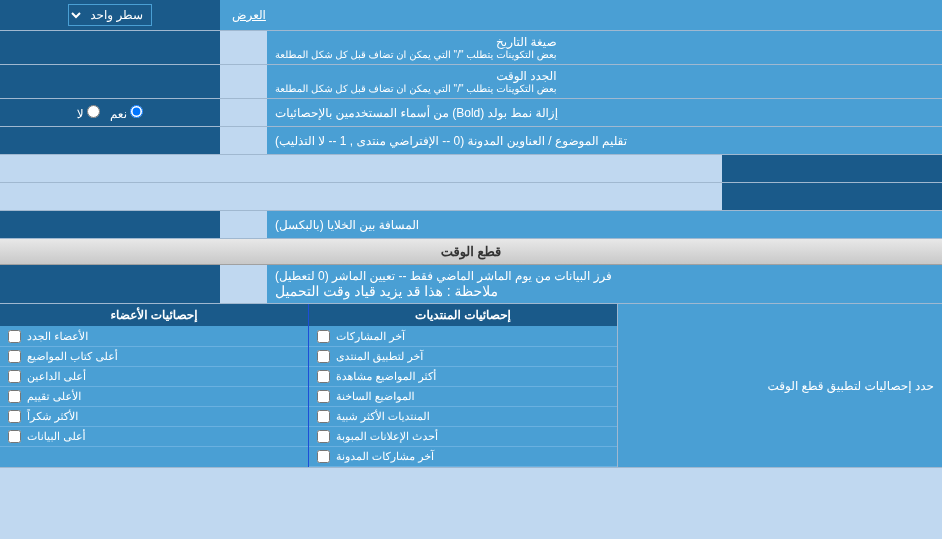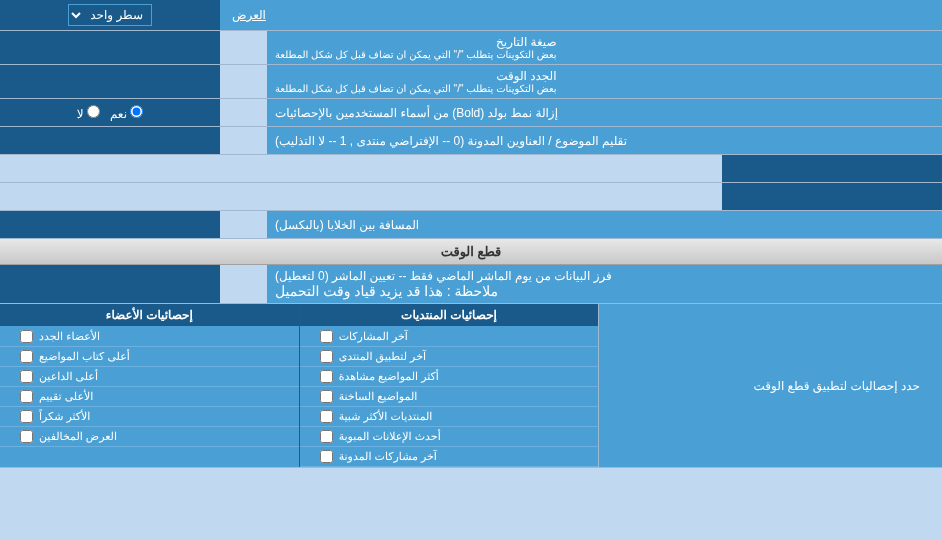--- a/index.html
+++ b/index.html
@@ -83,21 +83,21 @@
       font-size: 12px;
       font-weight: bold;
       border-bottom: 1px solid #4a9fd4;
     }
     .stats-col-items {
       background: #4a9fd4;
     }
     .stats-item {
       display: flex;
       align-items: center;
-      padding: 3px 20px;
+      padding: 3px 8px;
       gap: 6px;
       border-bottom: 1px solid #6ab0e0;
       color: #fff;
       font-size: 11px;
       justify-content: flex-end;
     }
     .stats-item input[type="checkbox"] {
       margin: 0;
     }
     .top-header-row {
@@ -226,21 +226,21 @@
         <div style="font-size:14px;">ملاحظة : هذا قد يزيد قياد وقت التحميل</div>
       </div>
     </div>
     <div class="row-input">
       <input type="text" style="">
     </div>
   </div>
 
   <div style="display:flex; background:#4a9fd4; border-bottom:1px solid #a0b8d0;">
 
-    <div style="background:#4a9fd4; color:#fff; padding:6px 22px; text-align:right; display:flex; align-items:center; flex:1; font-size:12px; border-left:1px solid #a0b8d0;">
+    <div style="background:#4a9fd4; color:#fff; padding:6px 8px; text-align:right; display:flex; align-items:center; flex:1; font-size:12px; border-left:1px solid #a0b8d0;">
       <span>حدد إحصاليات لتطبيق قطع الوقت</span>
     </div>
 
     <div style="flex:1; border-left:1px solid #1d4ed8;">
       <div class="stats-col-header">
         <span>إحصائيات المنتديات</span>
       </div>
       <div class="stats-col-items">
         <div class="stats-item">
           <span>آخر المشاركات</span>
@@ -292,20 +292,20 @@
         </div>
         <div class="stats-item">
           <span>الأعلى تقييم</span>
           <input type="checkbox" style="">
         </div>
         <div class="stats-item">
           <span>الأكثر شكراً</span>
           <input type="checkbox" style="">
         </div>
         <div class="stats-item">
-          <span>العرض المخالفين</span>
+          <span>أعلى البيانات</span>
           <input type="checkbox" style="">
         </div>
       </div>
     </div>
   </div>
 
 </div>
 
 </body></html>

